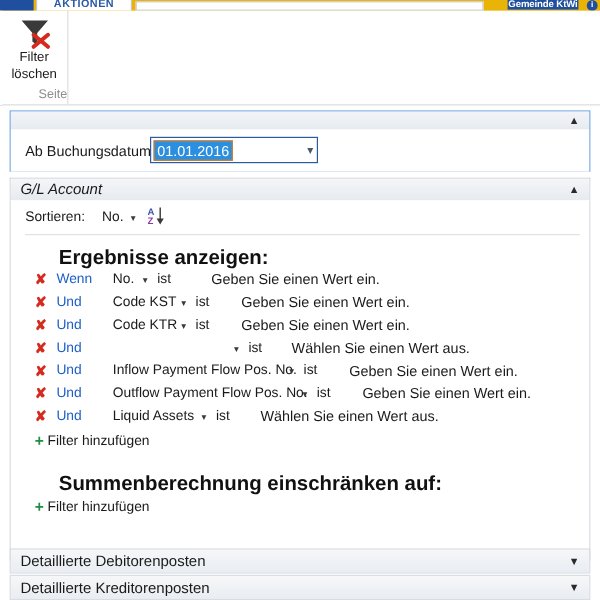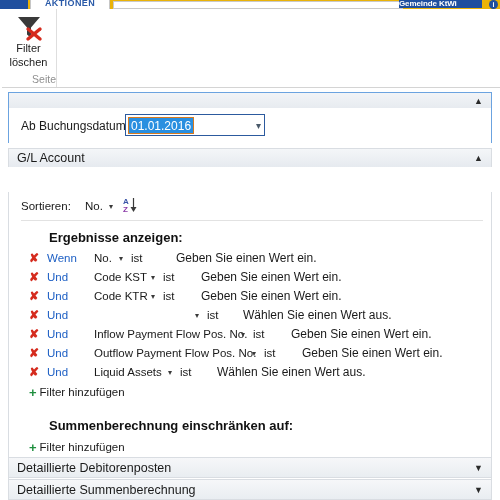--- a/index.html
+++ b/index.html
@@ -56,26 +56,27 @@
     position: absolute;
     left: 113px; top: 1px;
     width: 290px; height: 8px;
     background: #ffffff;
     border: 1px solid #c9c9c9;
     box-sizing: border-box;
   }
   .gemeinde-btn {
     position: absolute;
     right: 18px; top: 0;
-    width: 83px; height: 8px;
+    width: 59px; height: 8px;
     background: #1f4f9e;
     color: #ffffff;
     font-size: 8px;
     font-weight: bold;
     line-height: 7px;
+    text-align: center;
     overflow: hidden;
     letter-spacing: -0.1px;
   }
   .info-dot {
     position: absolute;
     right: 2px; top: 0px;
     width: 9px; height: 9px;
     border-radius: 50%;
     background: #1f4f9e;
     color: #ffffff;
@@ -225,35 +226,35 @@
     width: 484px;
     box-sizing: border-box;
   }
   .section-hdr {
     position: relative;
     height: 19px;
     background: linear-gradient(to bottom, #f4f6f8 0%, #e6eaef 100%);
     border: 1px solid #d9dde2;
     border-bottom: none;
     box-sizing: border-box;
+    font-style: italic;
   }
   .section-hdr-title {
     position: absolute;
     left: 8px; top: 50%;
     transform: translateY(-50%);
     font-size: 12.5px;
     color: #1a1a1a;
   }
   .section-body {
     position: relative;
     background: #ffffff;
     border: 1px solid #d9dde2;
     border-top: none;
     box-sizing: border-box;
-    margin-top: 25px;
   }
 
   .sort-row {
     position: relative;
     height: 28px;
   }
   .sort-label {
     position: absolute;
     left: 12px; top: 8px;
     font-size: 11.5px;
@@ -279,21 +280,21 @@
     position: absolute;
     left: 12px;
     width: 462px;
     height: 1px;
     background: #e2e2e2;
   }
 
   .group-title {
     position: absolute;
     left: 20px;
-    font-size: 13px;
+    font-size: 17px;
     font-weight: bold;
     color: #111111;
     padding-left: 20px;
   }
 
   .frow {
     position: absolute;
     left: 0;
     height: 19px;
     width: 100%;
@@ -538,18 +539,18 @@
 
       </div>
     </div>
 
     <div class="collapsed" style="top:369px;padding-left:20px;">
       <div class="collapsed-title">Detaillierte Debitorenposten</div>
       <div class="chev">▼</div>
     </div>
 
     <div class="collapsed" style="top:391px;">
-      <div class="collapsed-title">Detaillierte Summenberechnung</div>
+      <div class="collapsed-title">Detaillierte Kreditorenposten</div>
       <div class="chev">▼</div>
     </div>
 
   </div>
 </div>
 
 </body></html>

